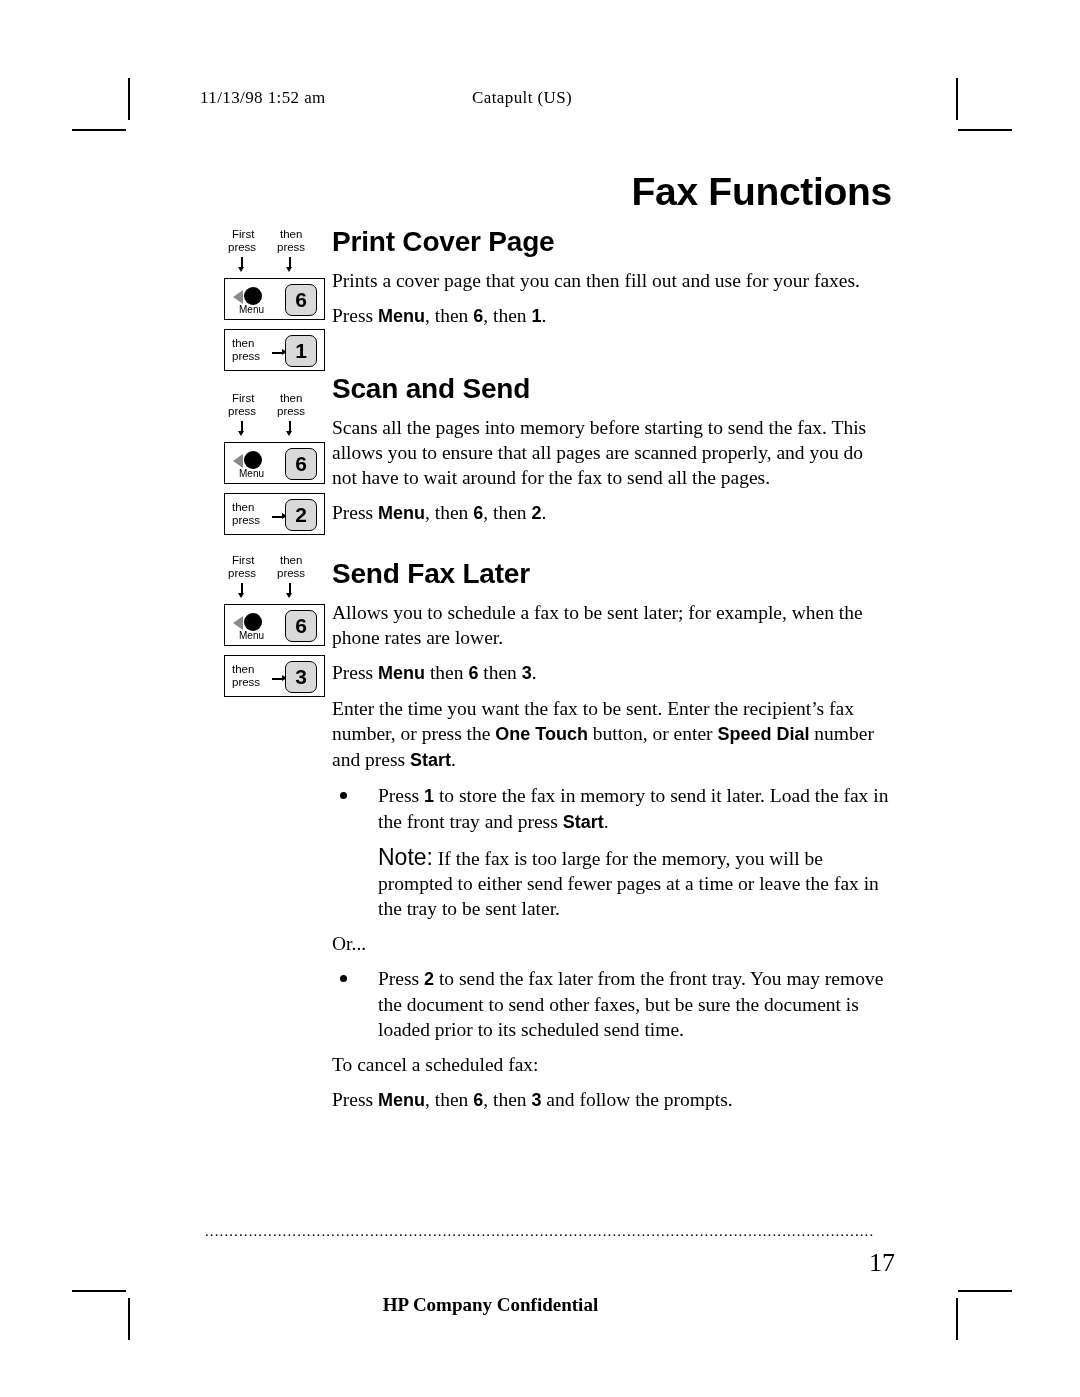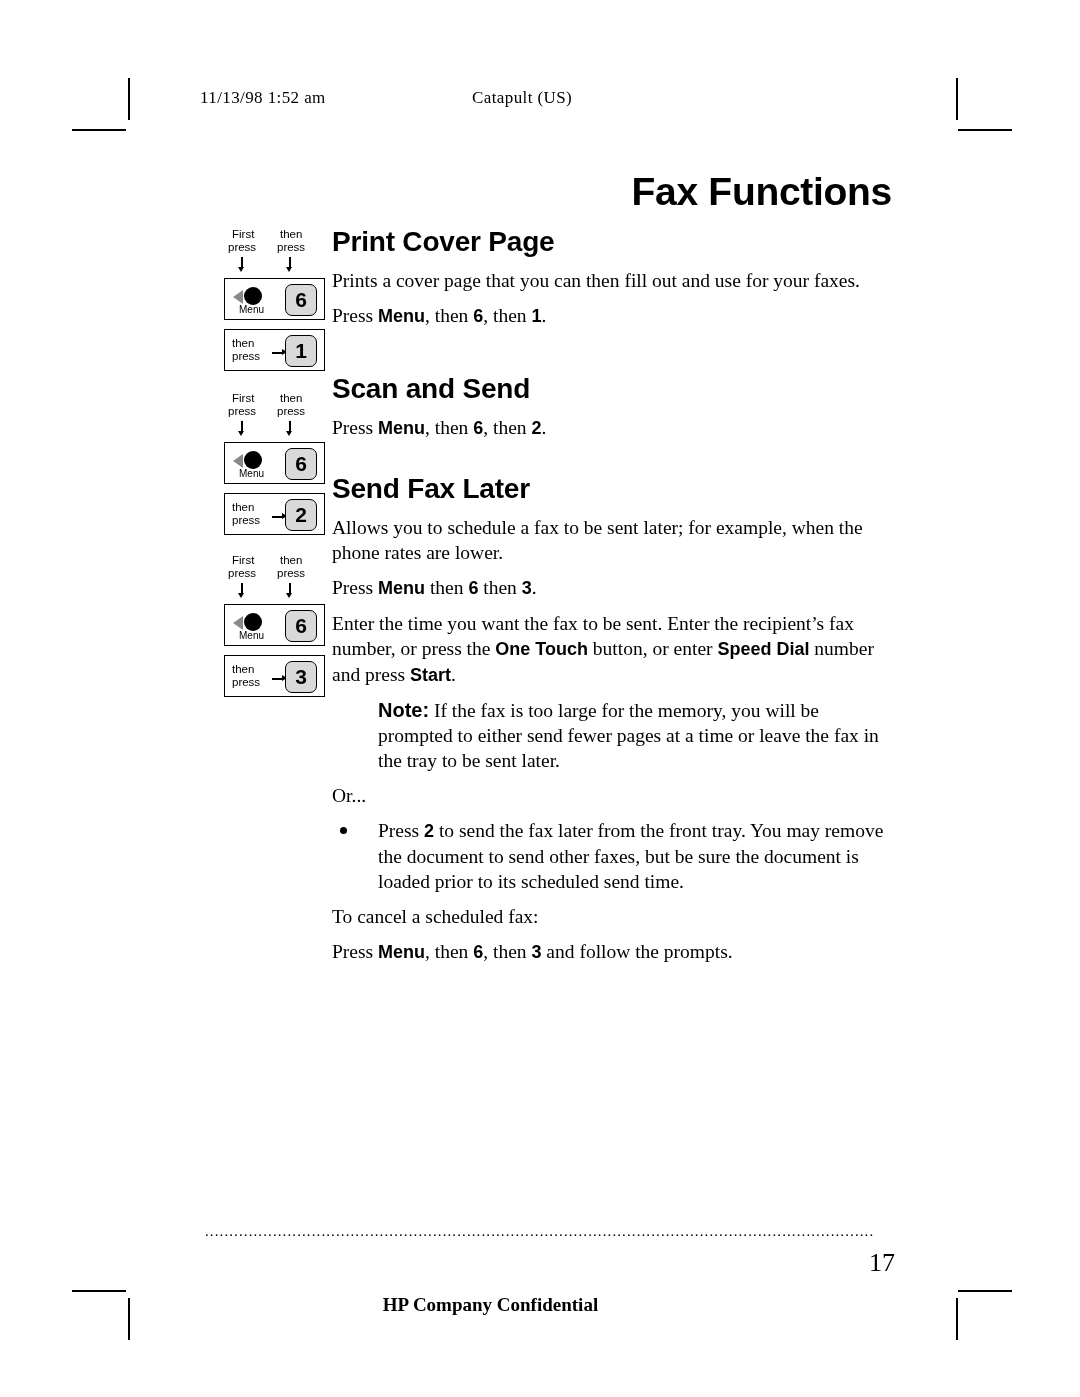--- a/index.html
+++ b/index.html
@@ -97,22 +97,22 @@
     background: #000;
   }
   .bullet-row p { margin: 0; }
 
   .note-block {
     padding-left: 46px;
     margin: 0 0 10px 0;
   }
   .note-label {
     font-family: "Liberation Sans", sans-serif;
-    font-weight: bold;
-    font-size: 20px;
+    font-weight: normal;
+    font-size: 23px;
   }
 
   
   .keygroup { position: absolute; }
 
   .lbl {
     position: absolute;
     font-family: "Liberation Sans", sans-serif;
     font-size: 11.5px;
     line-height: 13px;
@@ -357,34 +357,41 @@
 
   <h1 class="title">Fax Functions</h1>
 
   <h2 class="head" style="margin-top:6px;">Print Cover Page</h2>
   <p class="body">Prints a cover page that you can then fill out and use for your faxes.</p>
   <p class="body" style="margin-bottom:44px;">
     <span>Press </span><b class="ui">Menu</b><span>, then </span><b class="ui">6</b><span>, then </span><b class="ui">1</b><span>.</span>
   </p>
 
   <h2 class="head" style="">Scan and Send</h2>
+  <p class="body">Scans all the pages into memory before starting to send the fax. This allows you to ensure that all pages are scanned properly, and you do not have to wait around for the fax to send all the pages.</p>
   <p class="body" style="margin-bottom:32px;">
     <span>Press </span><b class="ui">Menu</b><span>, then </span><b class="ui">6</b><span>, then </span><b class="ui">2</b><span>.</span>
   </p>
 
   <h2 class="head" style="margin-top:20px;">Send Fax Later</h2>
   <p class="body">Allows you to schedule a fax to be sent later; for example, when the phone rates are lower.</p>
   <p class="body">
     <span>Press </span><b class="ui">Menu</b><span> then </span><b class="ui">6</b><span> then </span><b class="ui">3</b><span>.</span>
   </p>
 
   <p class="body">
     <span>Enter the time you want the fax to be sent. Enter the recipient’s fax number, or press the </span><b class="ui">One Touch</b><span> button, or enter </span><b class="ui">Speed Dial</b><span> number and press </span><b class="ui">Start</b><span>.</span>
   </p>
 
+  <div class="bullet-row">
+    <span class="dot"></span>
+    <p class="body">
+      <span>Press </span><b class="ui">1</b><span> to store the fax in memory to send it later. Load the fax in the front tray and press </span><b class="ui">Start</b><span>.</span>
+    </p>
+  </div>
 
   <div class="note-block">
     <p class="body">
       <span class="note-label">Note:</span><span> If the fax is too large for the memory, you will be prompted to either send fewer pages at a time or leave the fax in the tray to be sent later.</span>
     </p>
   </div>
 
   <p class="body">Or...</p>
 
   <div class="bullet-row">

